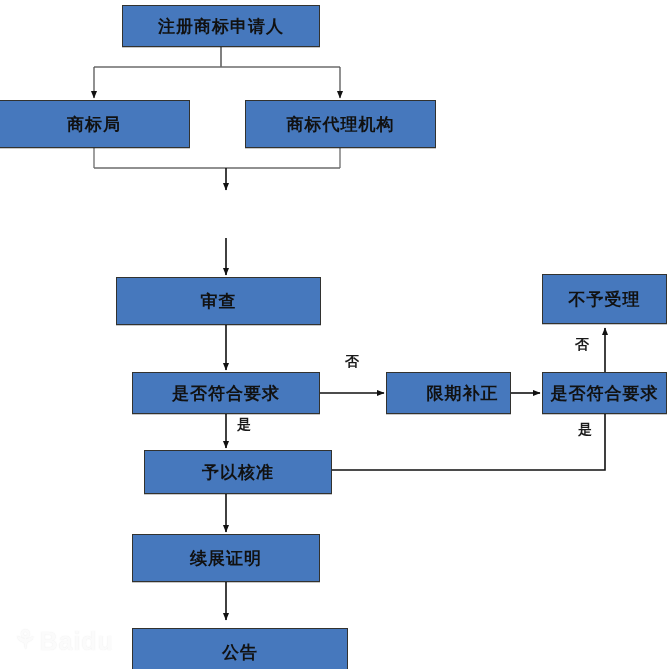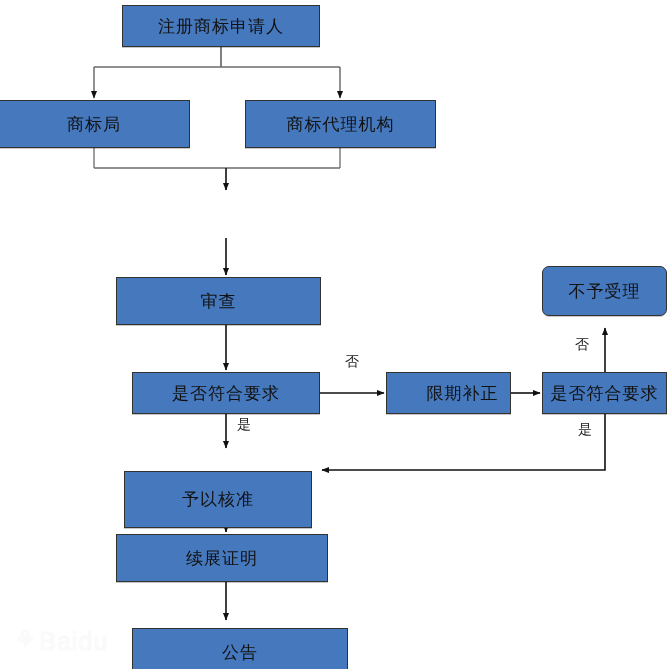--- a/index.html
+++ b/index.html
@@ -7,20 +7,21 @@
     padding: 0;
     background: #ffffff;
   }
   #canvas {
     position: relative;
     width: 669px;
     height: 669px;
     background: #ffffff;
     overflow: hidden;
     font-family: "Liberation Serif", "DejaVu Serif", serif;
+    font-weight: bold;
   }
   #edge-layer {
     position: absolute;
     left: 0;
     top: 0;
     width: 669px;
     height: 669px;
     pointer-events: none;
   }
   .node {
@@ -136,25 +137,25 @@
 
 
   <div class="node" style="left:116px; top:277px; width:205px; height:48px;">审查</div>
 
   <div class="node" style="left:132px; top:372px; width:188px; height:42px;">是否符合要求</div>
 
   <div class="node" style="left:386px; top:372px; width:125px; height:42px;padding-left:28px;">限期补正</div>
 
   <div class="node" style="left:542px; top:372px; width:125px; height:42px;">是否符合要求</div>
 
-  <div class="node" style="left:542px; top:266px; width:125px; height:50px;border-radius:7px;">不予受理</div>
+  <div class="node" style="left:542px; top:274px; width:125px; height:50px;">不予受理</div>
 
-  <div class="node" style="left:124px; top:450px; width:188px; height:57px;margin-top:21px;">予以核准</div>
+  <div class="node" style="left:144px; top:450px; width:188px; height:44px;">予以核准</div>
 
-  <div class="node" style="left:116px; top:534px; width:212px; height:48px;">续展证明</div>
+  <div class="node" style="left:132px; top:534px; width:188px; height:48px;">续展证明</div>
 
   <div class="node" style="left:132px; top:628px; width:216px; height:48px;">公告</div>
 
   <div class="edge-label" style="left:345px; top:355px;">否</div>
 
   <div class="edge-label" style="left:237px; top:418px;">是</div>
 
   <div class="edge-label" style="left:575px; top:338px;">否</div>
 
   <div class="edge-label" style="left:578px; top:423px;">是</div>

